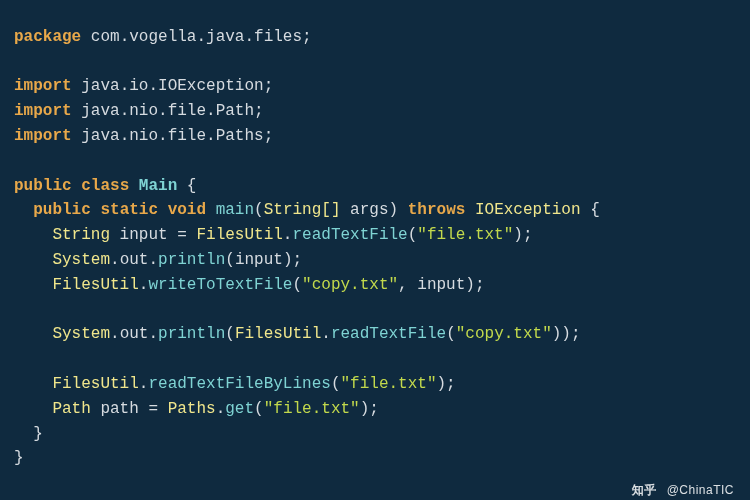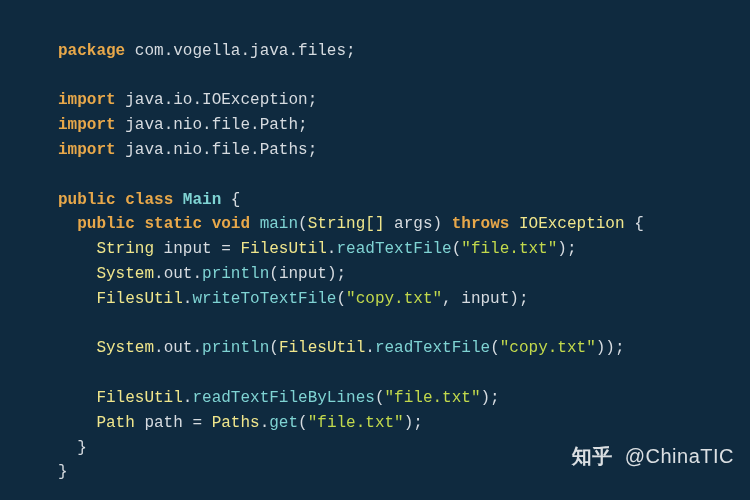--- a/index.html
+++ b/index.html
@@ -8,46 +8,45 @@
     background: #0f2a3f;
     font-family: Consolas, 'Courier New', monospace;
     font-size: 16px;
     line-height: 1.55;
     width: 750px;
     height: 500px;
     overflow: hidden;
     position: relative;
   }
   .code-container {
-    padding: 14px 14px;
+    padding: 0 14px;
     white-space: pre;
     color: #d6dbe0;
-    margin-left: 44px;
   }
   .kw-package { color: #e8a84a; font-weight: bold; }
   .kw-import { color: #e8a84a; font-weight: bold; }
   .kw-public { color: #e8a84a; font-weight: bold; }
   .kw-class { color: #e8a84a; font-weight: bold; }
   .kw-static { color: #e8a84a; font-weight: bold; }
   .kw-void { color: #e8a84a; font-weight: bold; }
   .kw-throws { color: #e8a84a; font-weight: bold; }
   .pkg-path { color: #d6dbe0; }
   .type-name { color: #f0e68c; }
   .class-main { color: #7fd3d3; font-weight: bold; }
   .method-name { color: #7fd3d3; }
   .var-name { color: #d6dbe0; }
   .string-lit { color: #c2d94c; }
   .punct { color: #d6dbe0; }
   .watermark {
     position: absolute;
     right: 16px;
-    bottom: 28px;
+    bottom: 0;
     color: rgba(255,255,255,0.85);
     font-family: "PingFang SC", "Microsoft YaHei", sans-serif;
-    font-size: 20px;
+    font-size: 12px;
     letter-spacing: 0.5px;
   }
   .wm-logo {
     font-weight: bold;
     margin-right: 6px;
   }
 </style>
 </head>
 <body>
 

